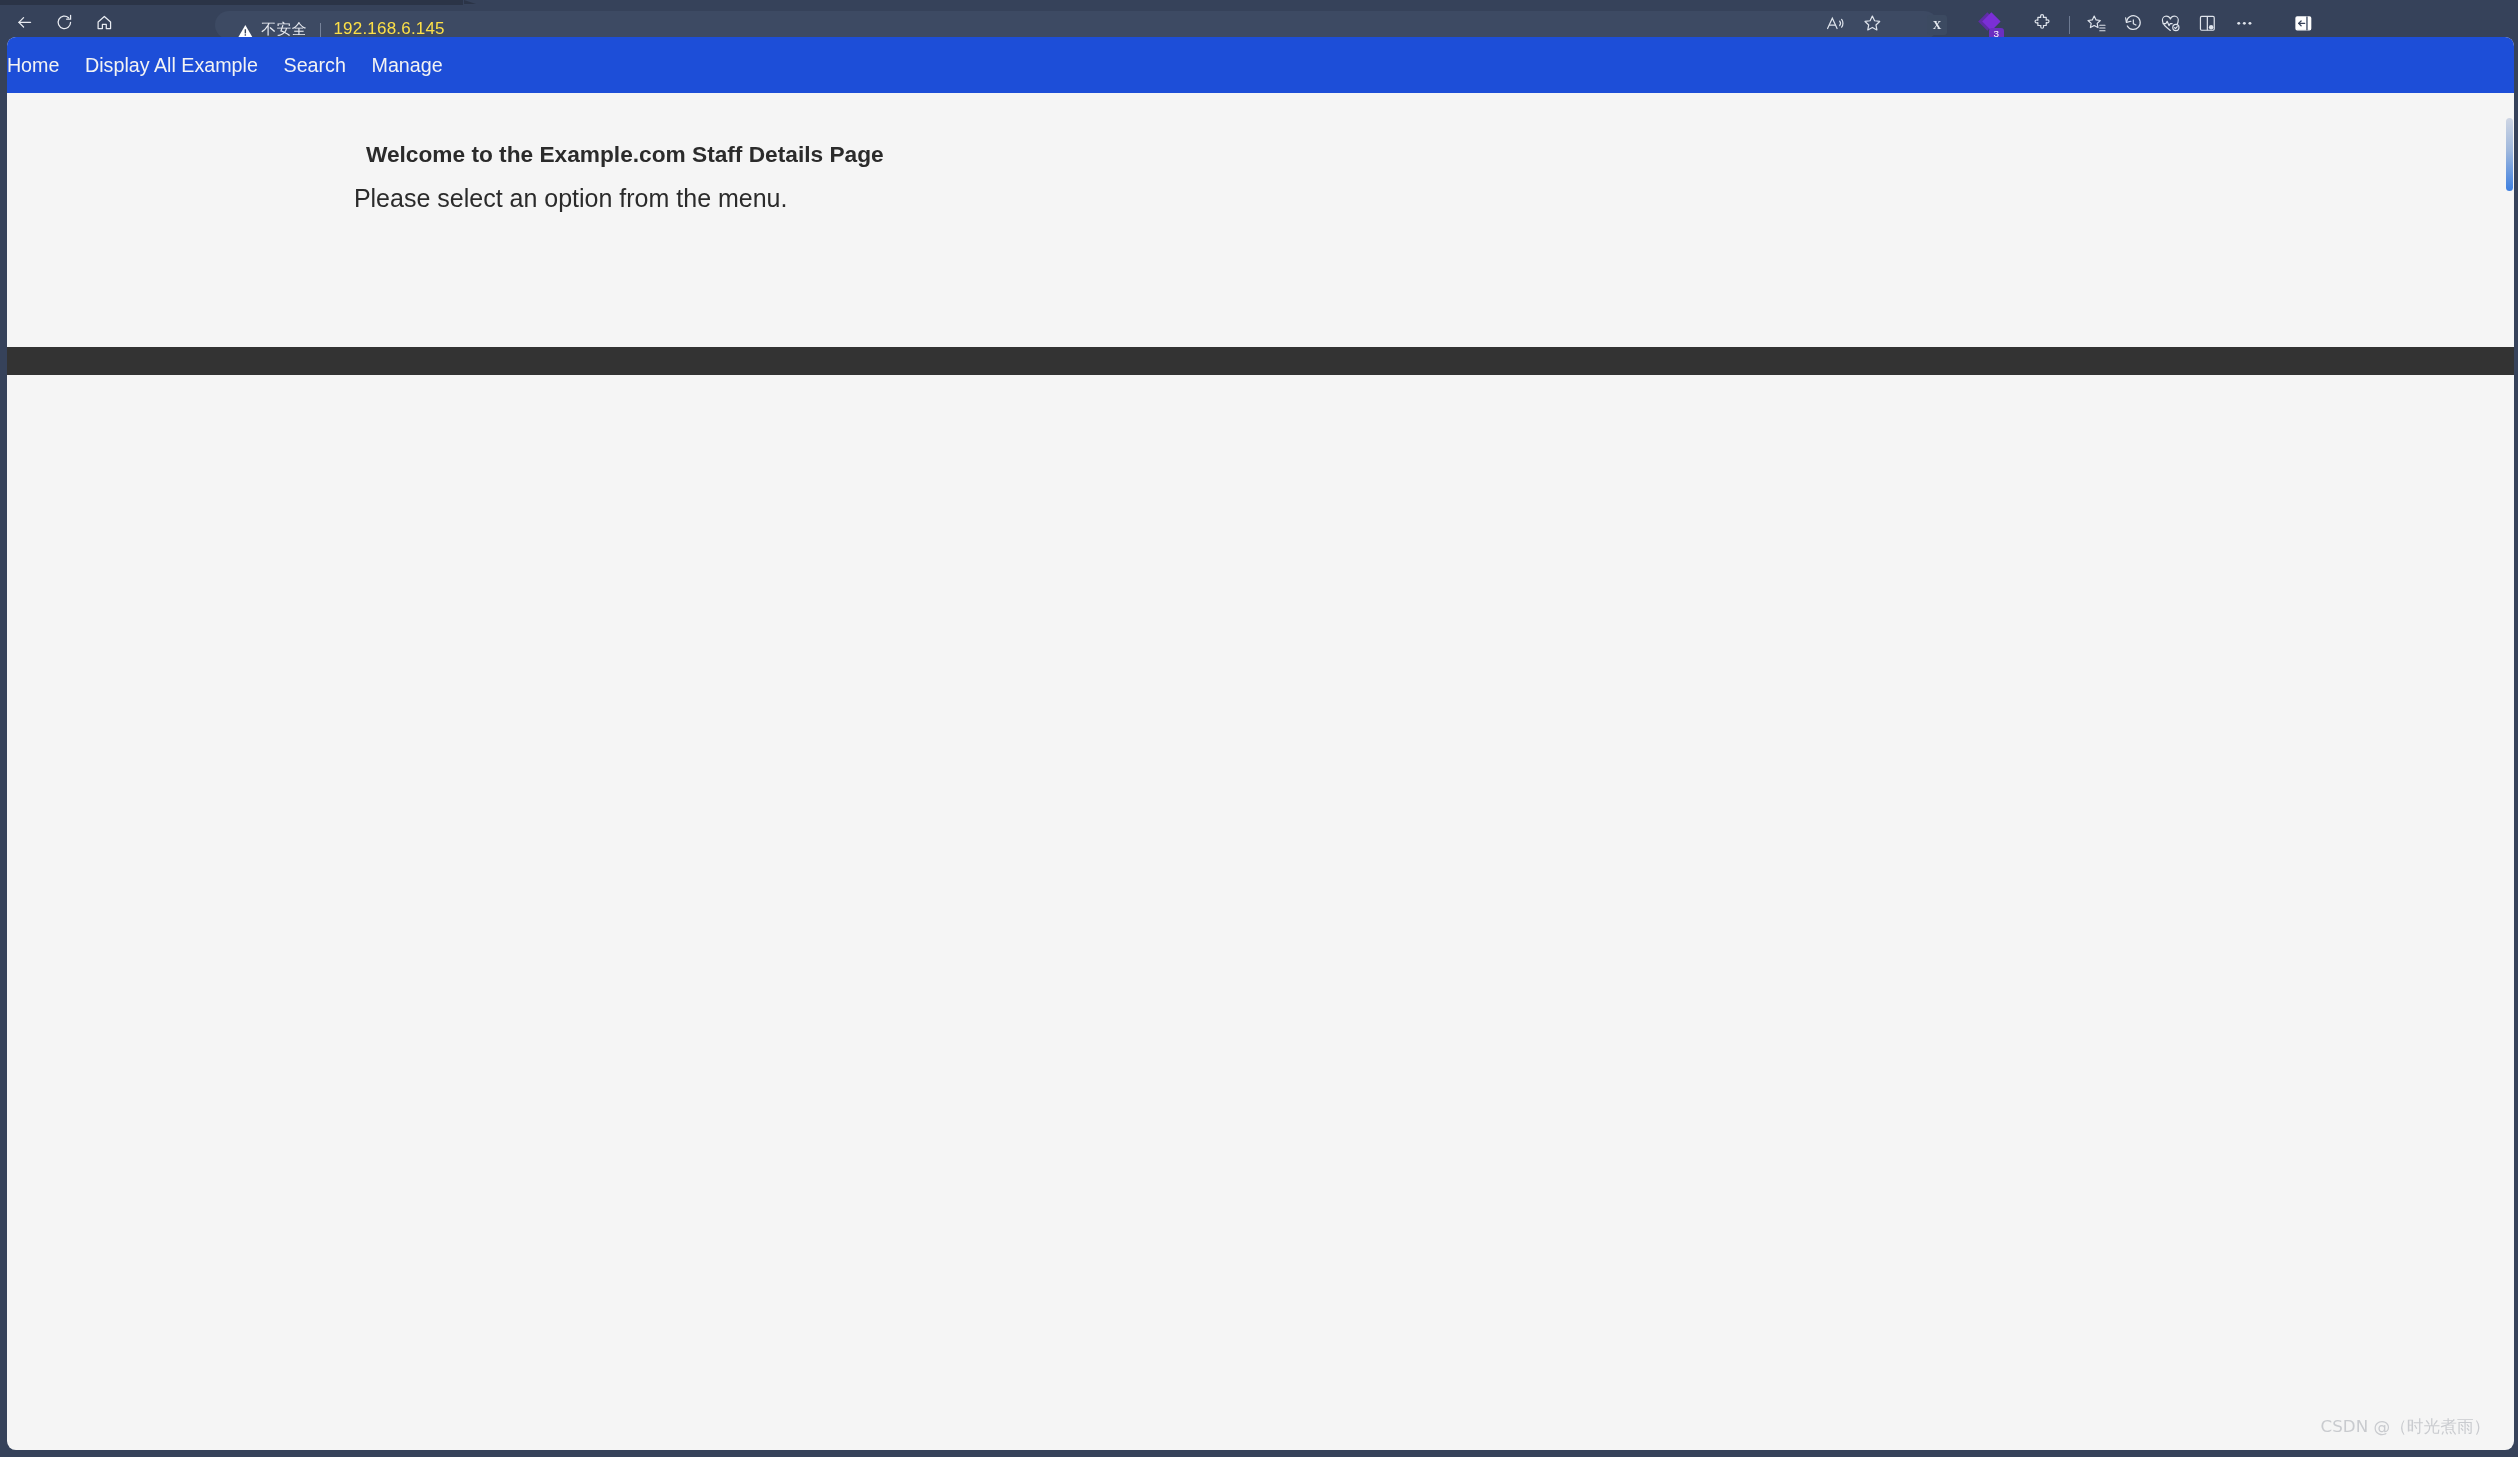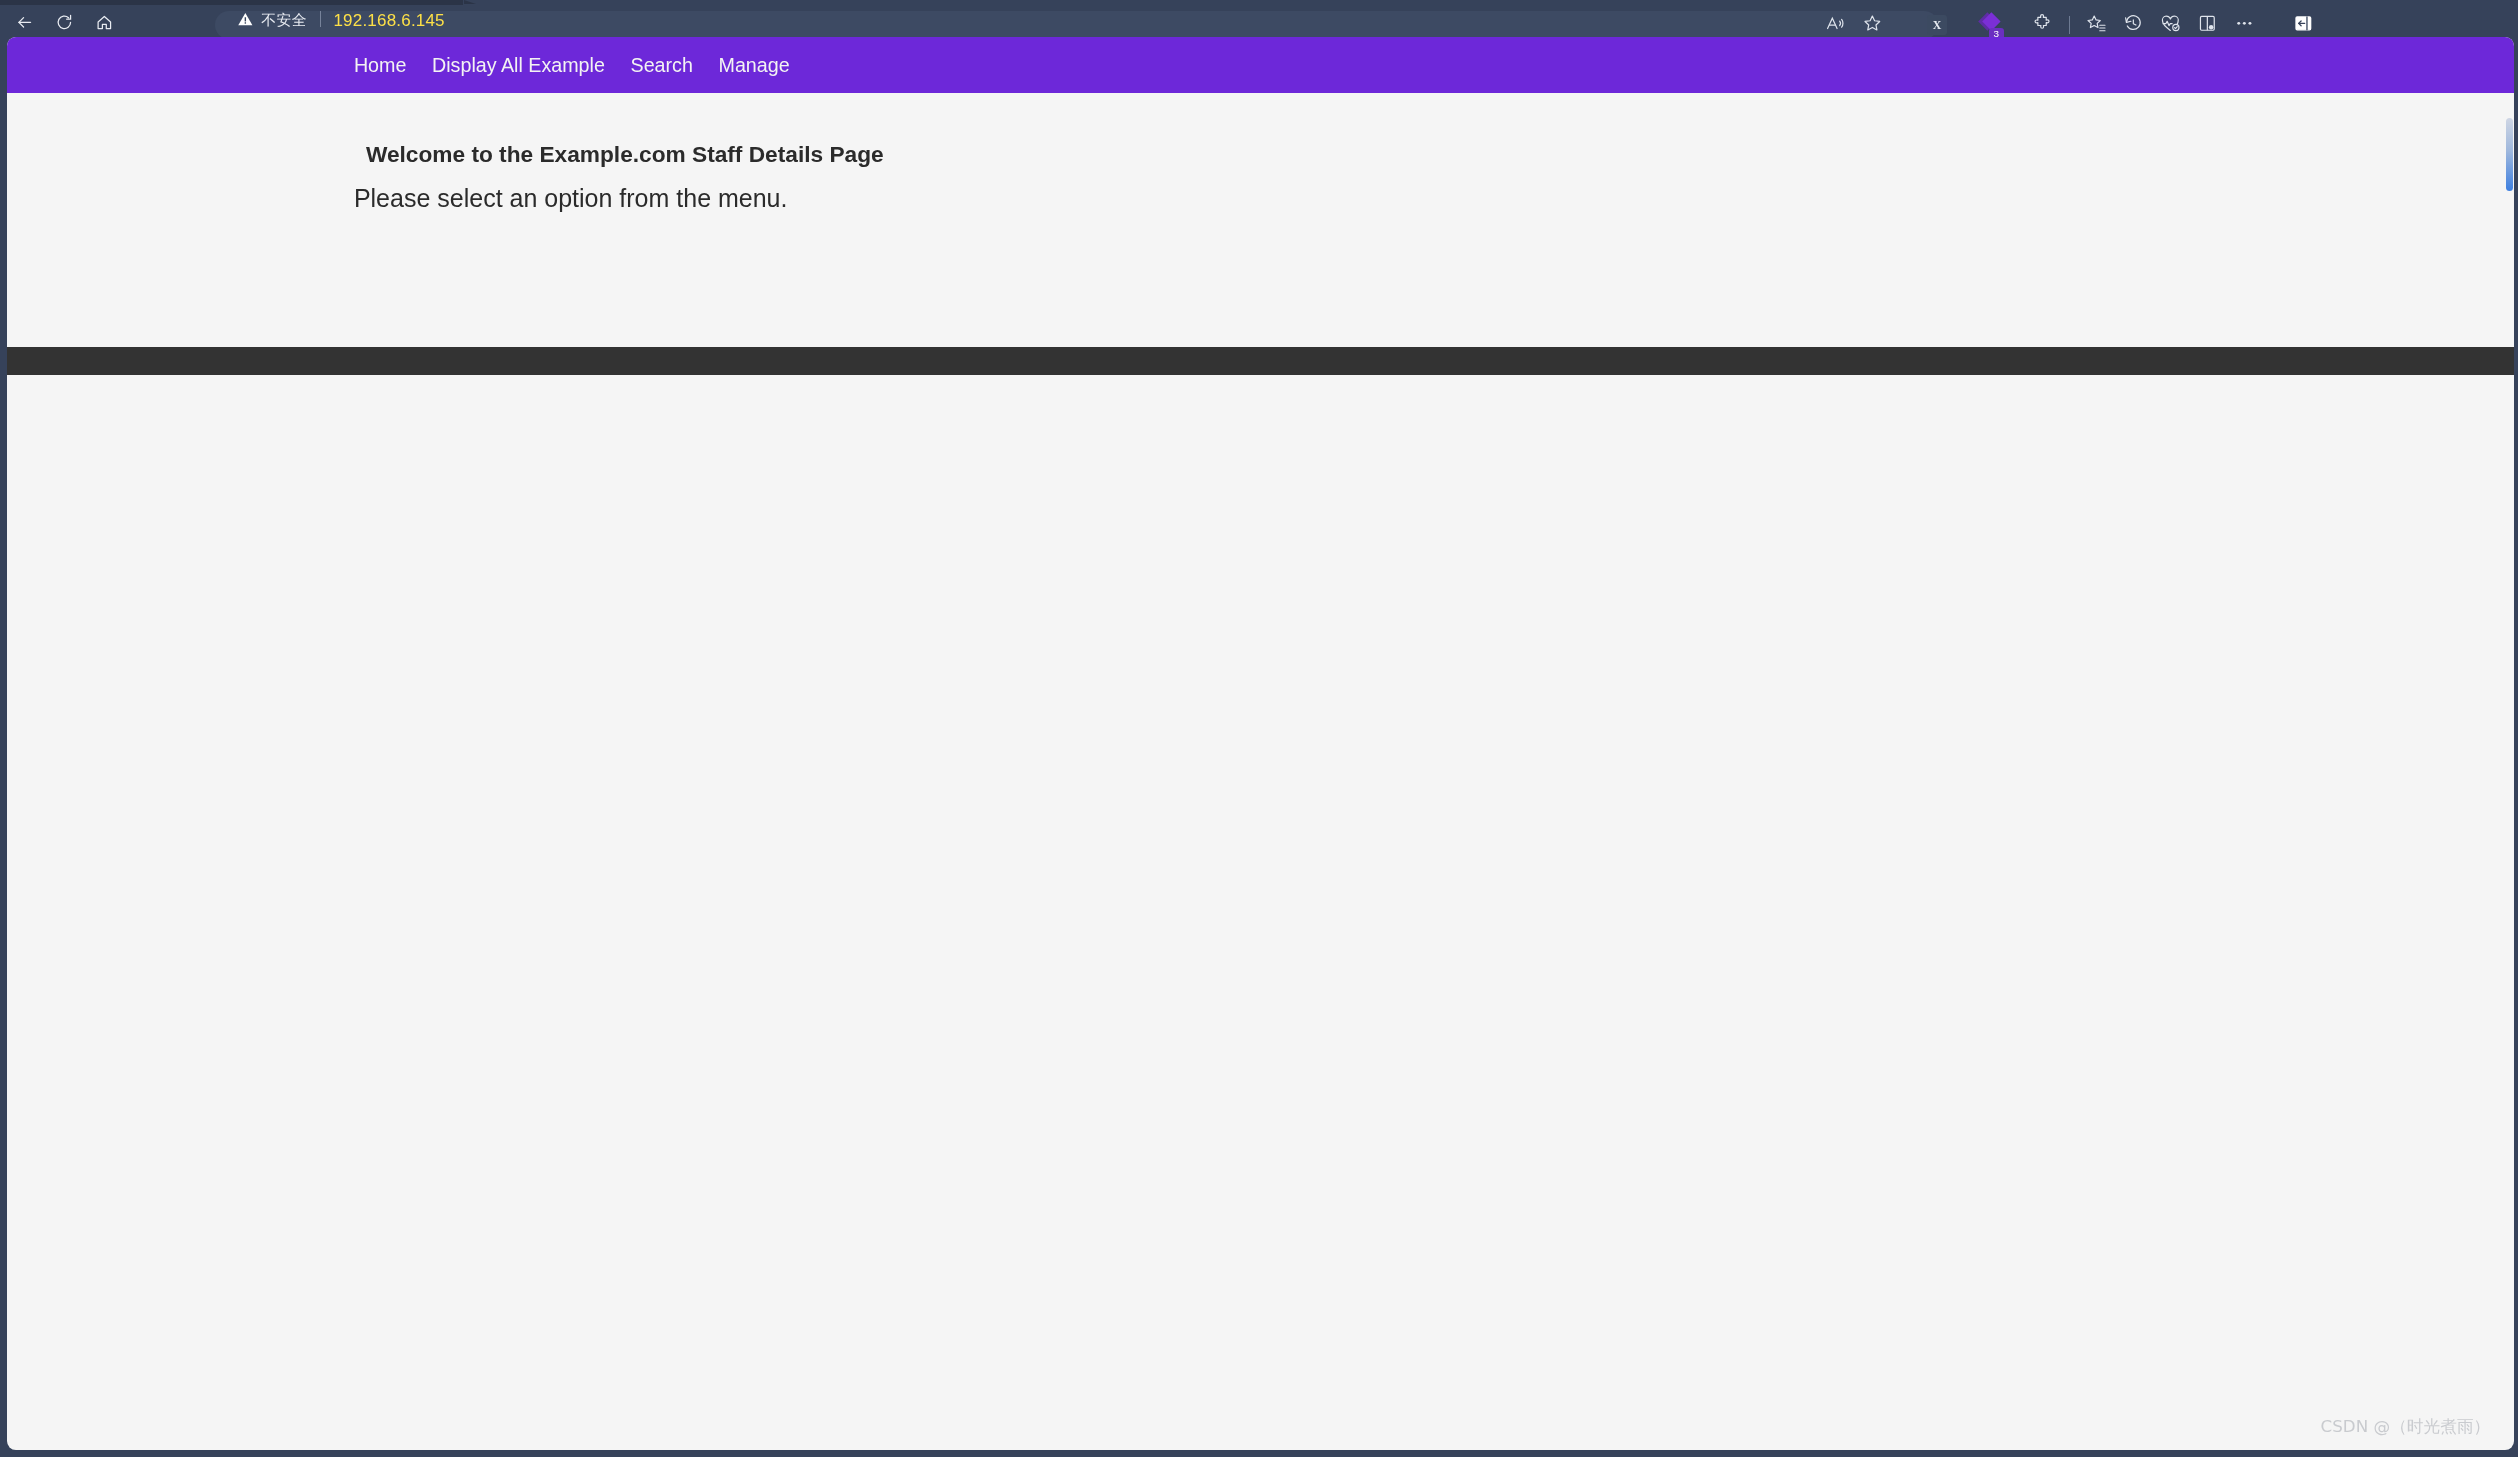--- a/index.html
+++ b/index.html
@@ -72,21 +72,21 @@
 
   .omnibox {
     position: absolute;
     left: 215px;
     top: 3.9px;
     width: 1723px;
     height: 28.6px;
     background: #3d4a63;
     border-radius: 14.8px;
     display: flex;
-    align-items: flex-start;
+    align-items: flex-end;
   }
   .warn-icon {
     margin-left: 21.7px;
     width: 16.7px;
     height: 16.7px;
     display: flex;
     align-items: center;
     justify-content: center;
   }
   .omni-security {
@@ -193,25 +193,24 @@
     left: 339px;
     top: 29.6px;
     color: #ffffff;
     font-size: 52px;
     font-weight: normal;
     letter-spacing: 0.3px;
     font-family: "Liberation Sans", sans-serif;
   }
 
   .site-nav {
-    background: #6d28d9;
+    background: #1d4ed8;
     height: 56px;
     display: flex;
     align-items: center;
-    padding-left: 347px;
     box-sizing: border-box;
     gap: 25.6px;
   }
   .nav-link {
     color: #f3f3f3;
     font-size: 19.7px;
     text-decoration: none;
     white-space: nowrap;
   }
 

